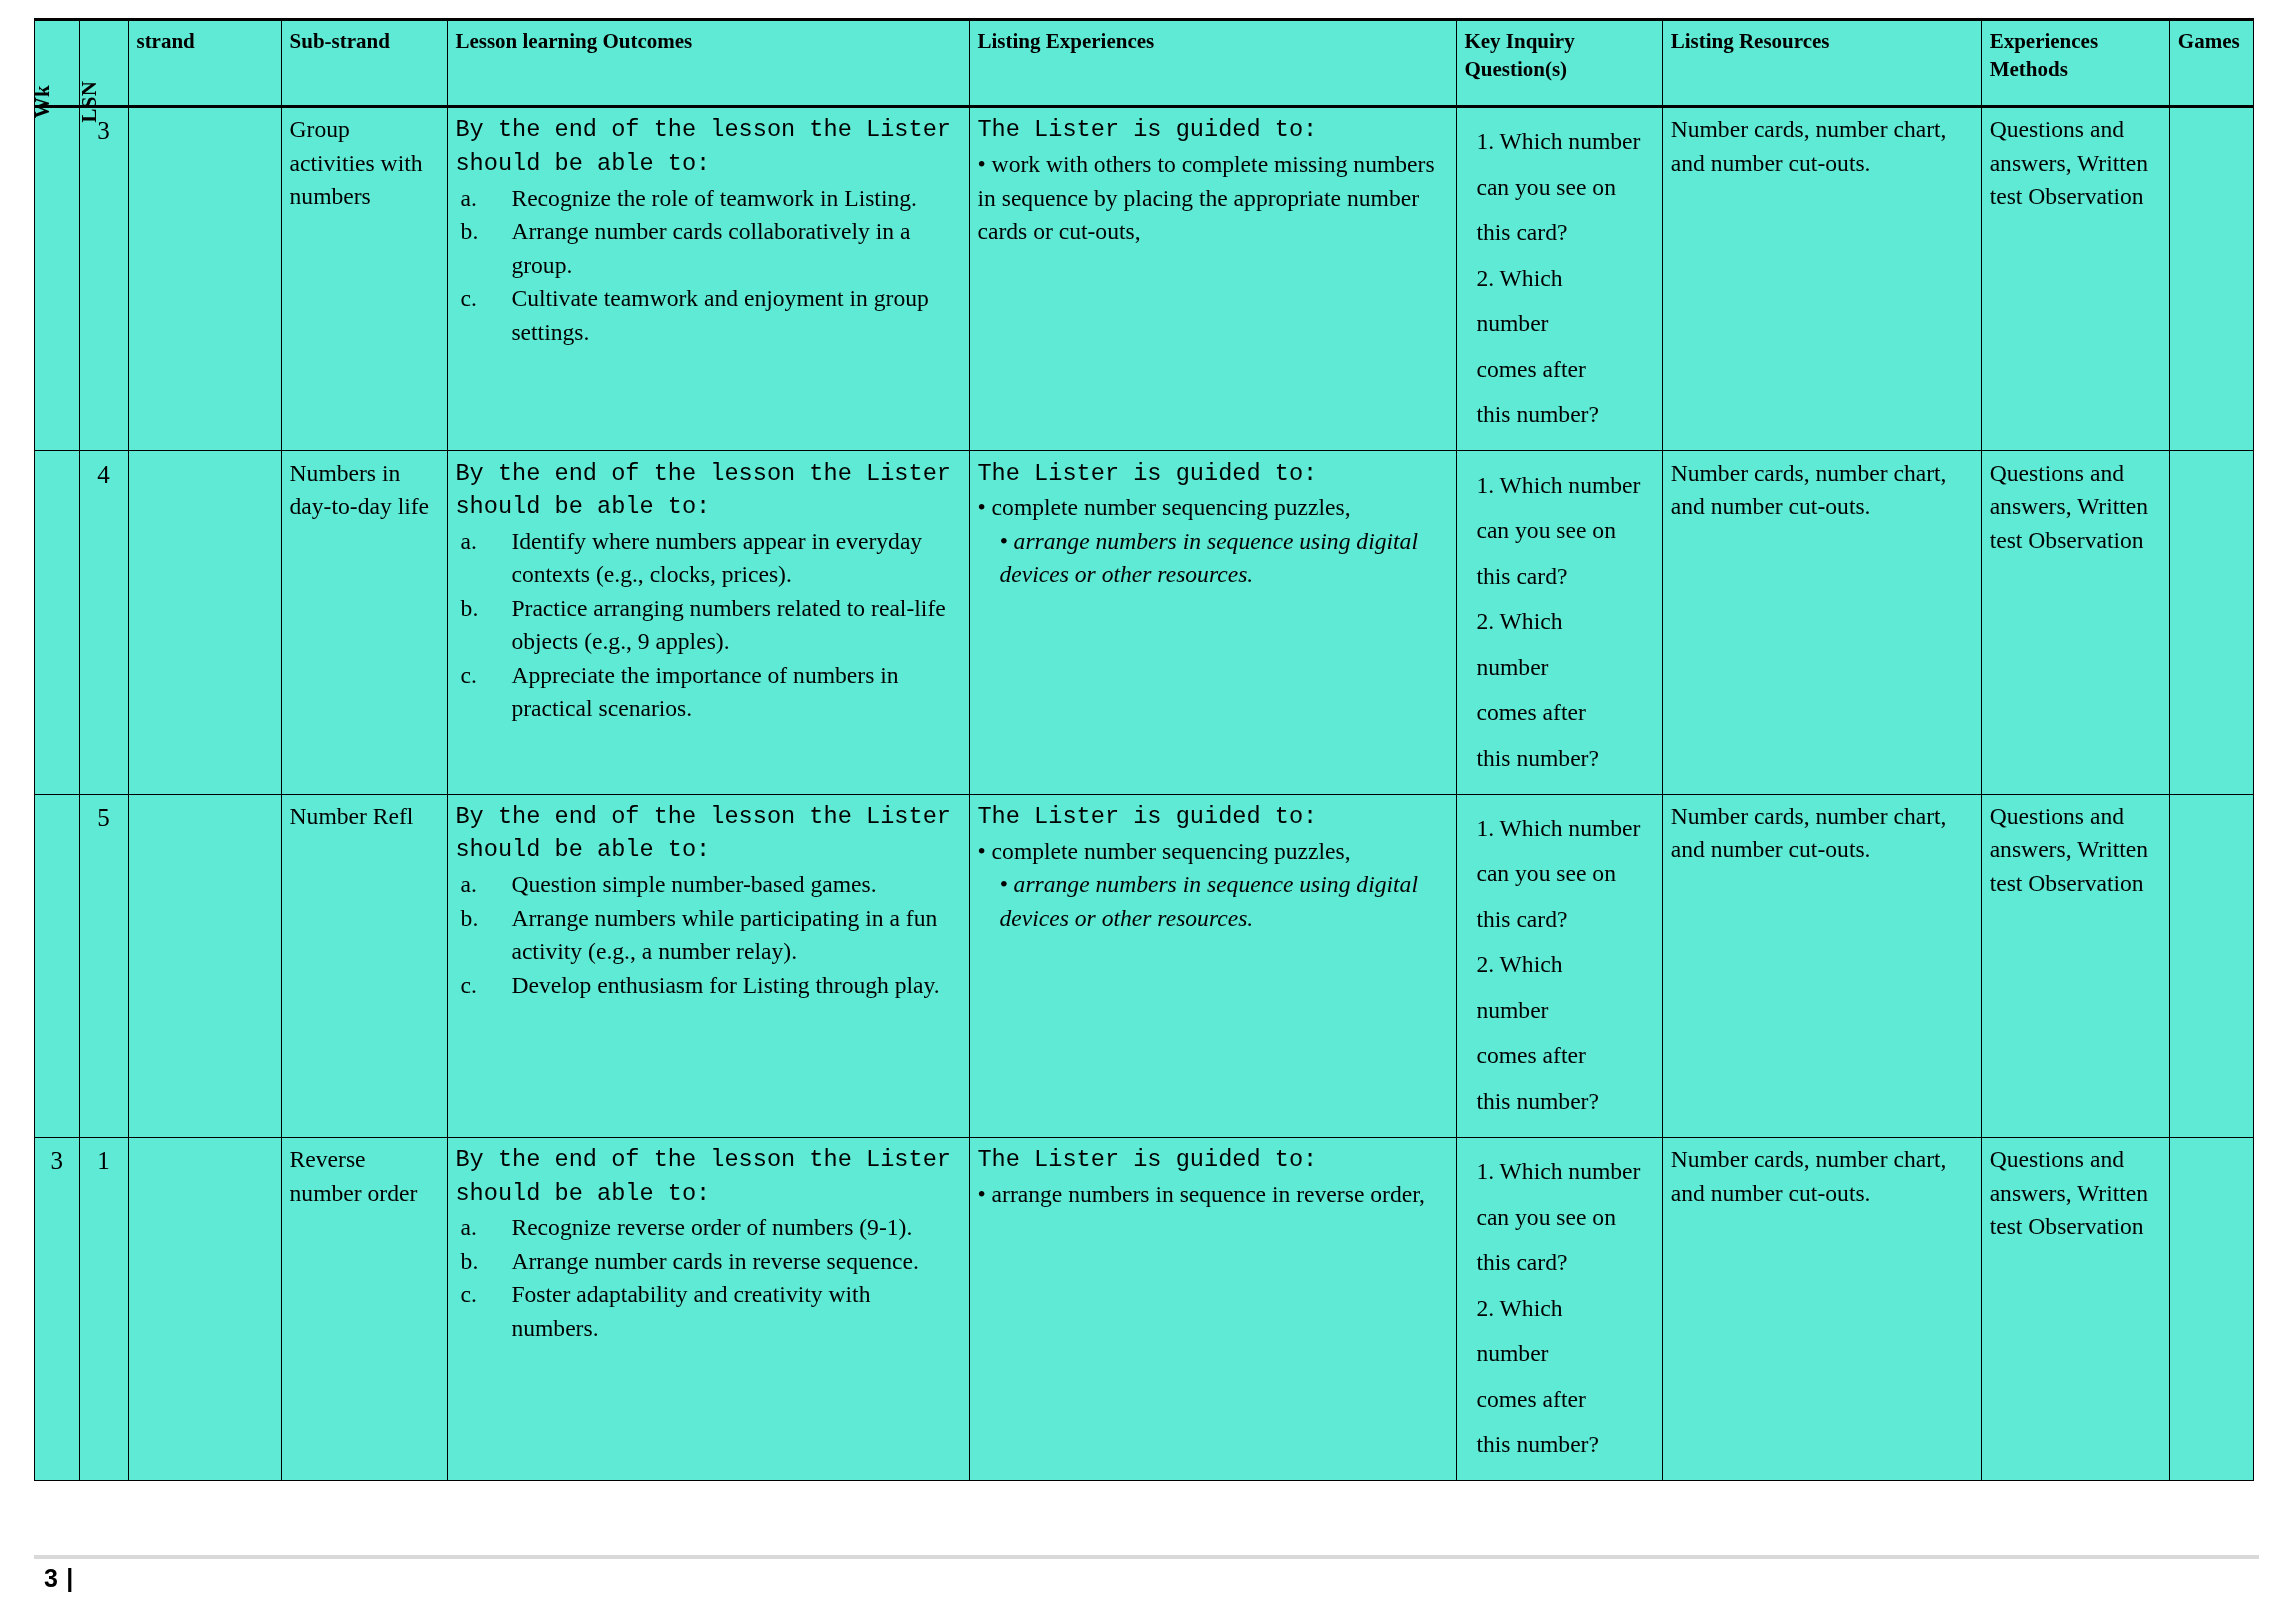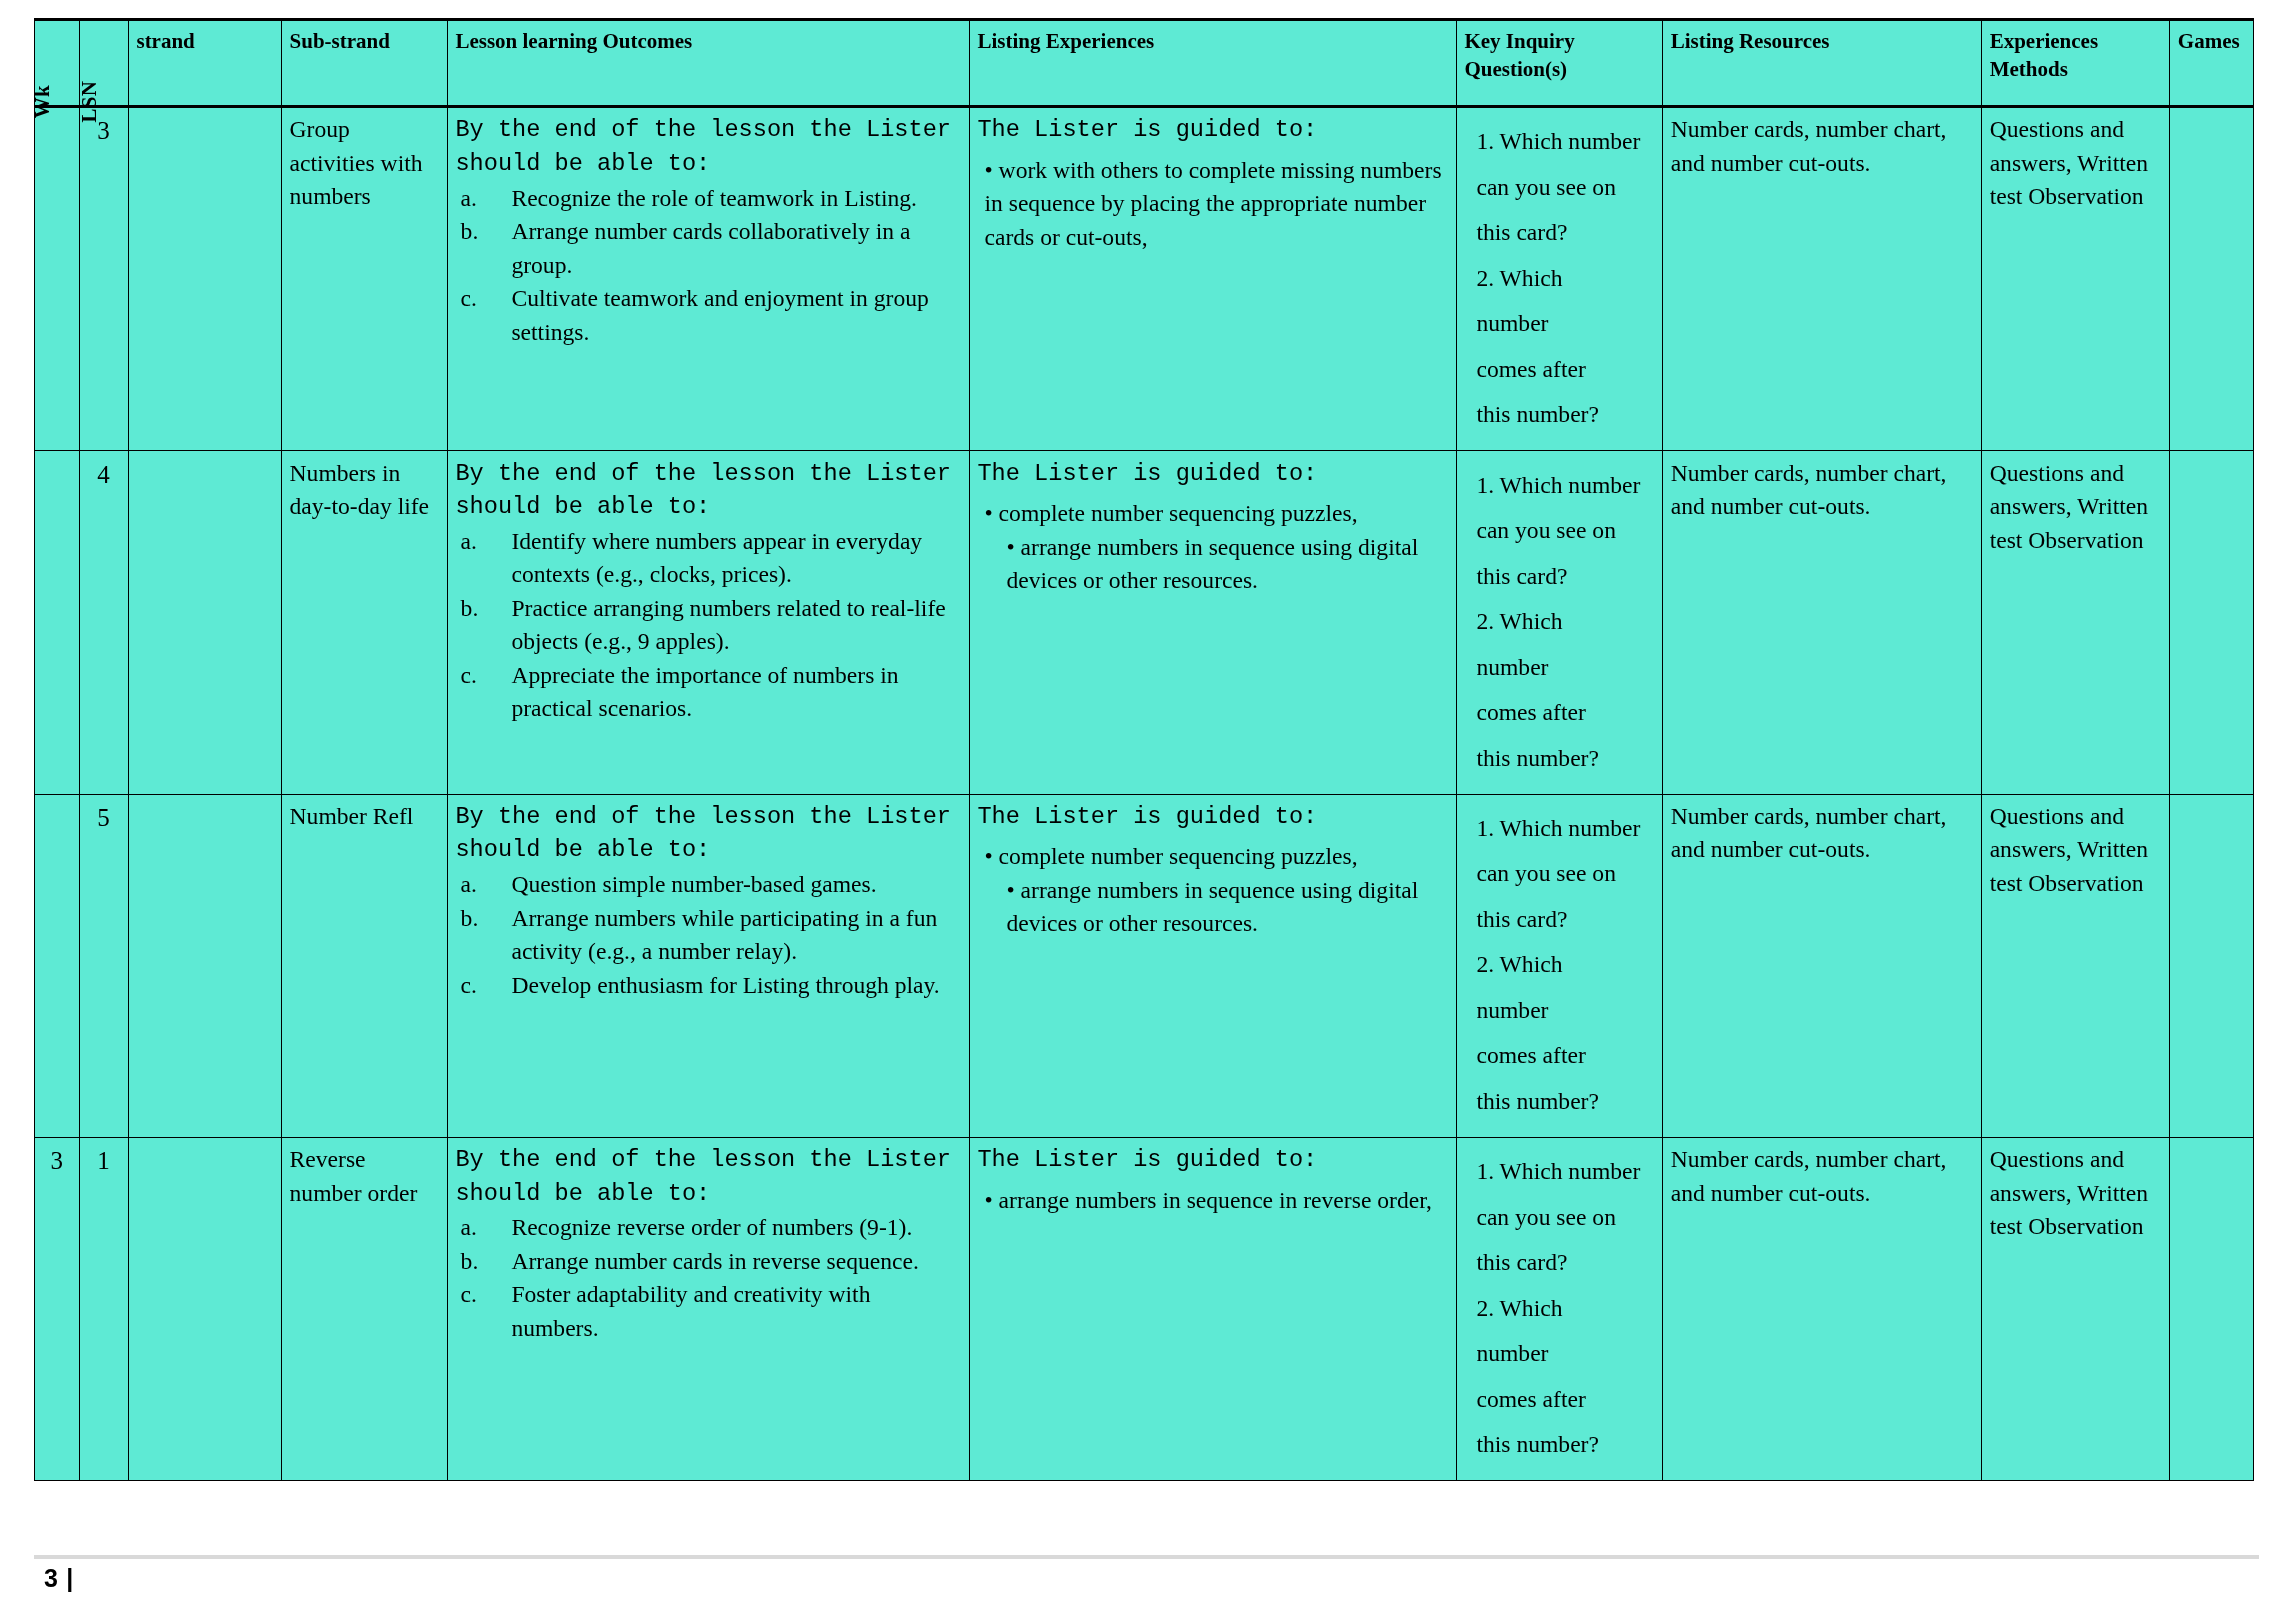--- a/index.html
+++ b/index.html
@@ -111,30 +111,31 @@
   }
   ol.outcomes > li .marker {
     position: absolute;
     left: 5.2px;
     top: 0;
     width: 39px;
   }
 
   ul.exp {
     list-style: none;
-    margin: 7px;
+    margin: 0;
     padding: 0;
   }
   ul.exp > li {
     margin: 0;
     padding: 0;
     text-indent: 0;
   }
   ul.exp > li.indented {
     padding-left: 22px;
+    font-style: italic;
   }
 
   .kiq-line { margin: 12px; }
 
   
   .footer-rule {
     position: absolute;
     left: 34px;
     top: 1555px;
     width: 2225px;

